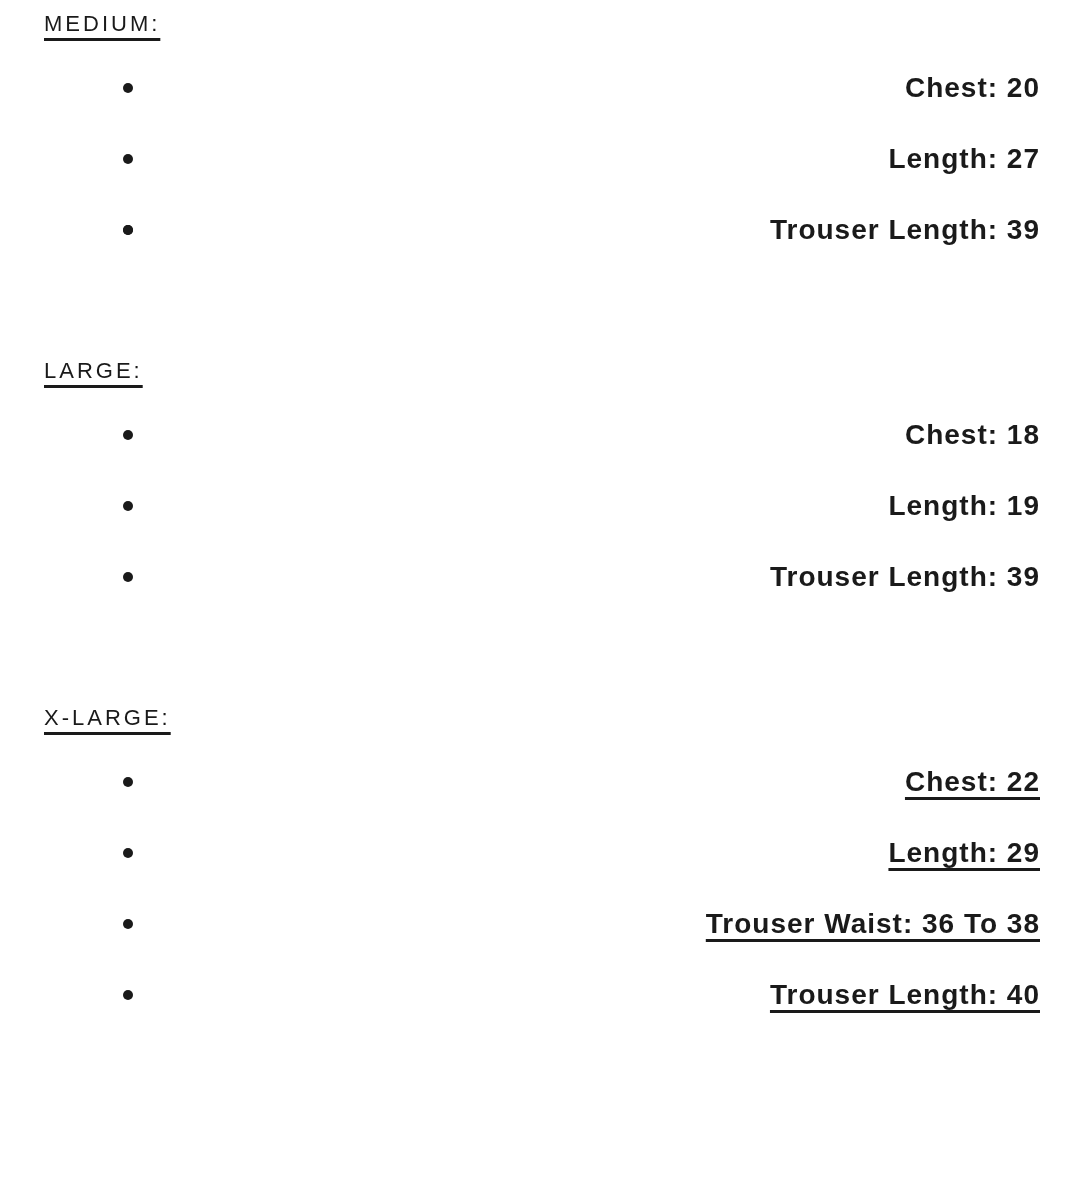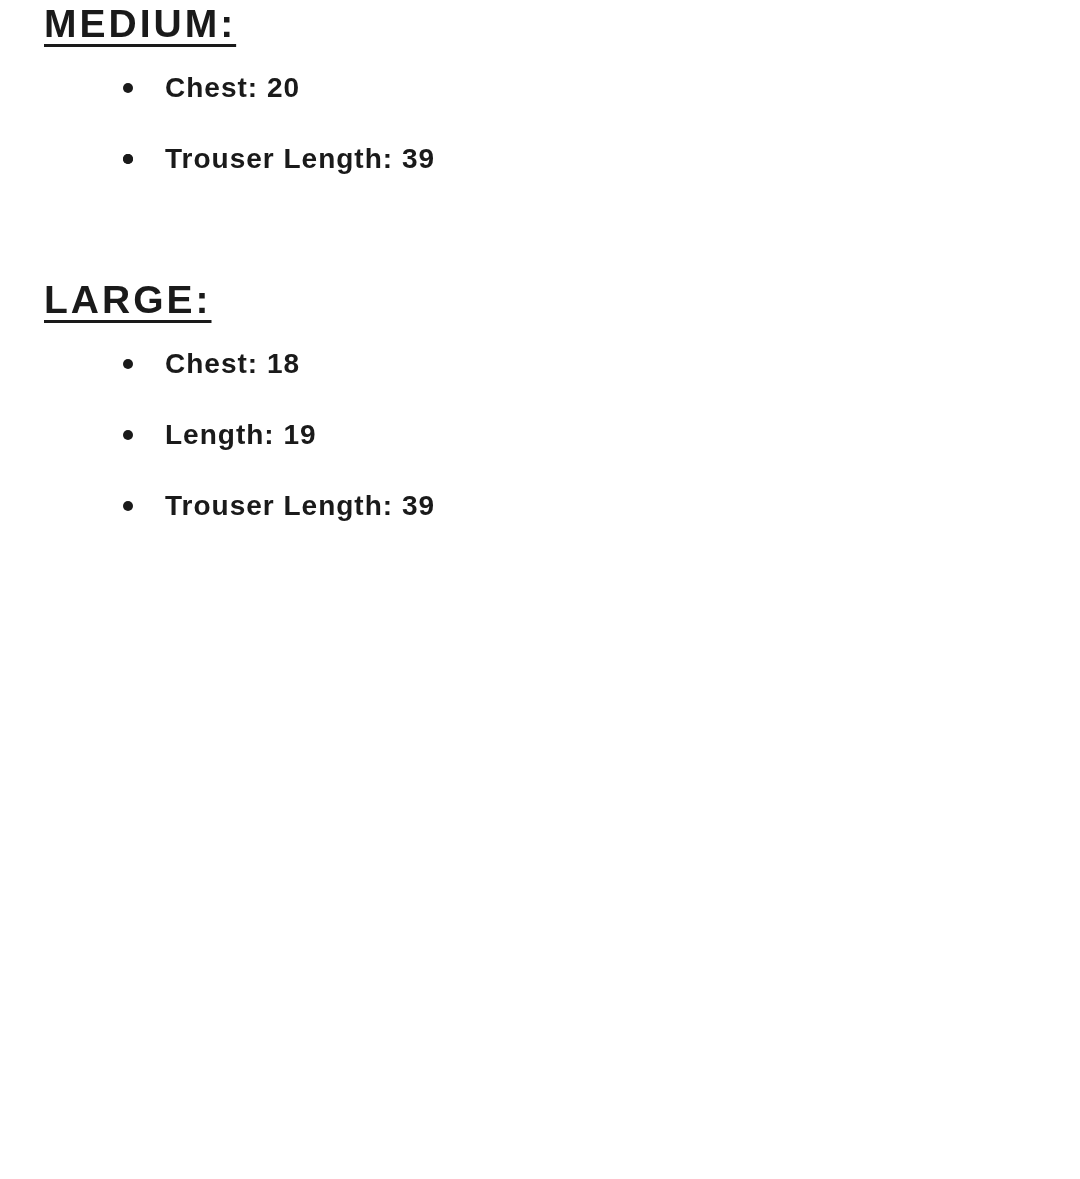--- a/index.html
+++ b/index.html
@@ -18,41 +18,42 @@
     padding: 6px 40px 0 44px;
   }
   .section {
     margin-top: 106px;
   }
   .section:first-child {
     margin-top: 0;
   }
   .section-heading {
     margin: 0;
-    font-size: 39px;
-    font-weight: bold;
+    font-size: 22px;
+    font-weight: normal;
     letter-spacing: 3px;
     line-height: 36px;
     text-decoration: underline;
     text-decoration-thickness: 3px;
     text-underline-offset: 7px;
   }
   ul.spec-list {
     list-style: none;
     margin: 29px 0 0 0;
     padding: 0;
   }
   .spec-list li {
     position: relative;
     font-size: 28px;
     font-weight: bold;
     letter-spacing: 1px;
     line-height: 34px;
     padding-left: 121px;
     margin-bottom: 37px;
+    text-align: right;
   }
   .spec-list li:last-child {
     margin-bottom: 0;
   }
   .bullet {
     position: absolute;
     left: 79px;
     top: 12px;
     width: 10px;
     height: 10px;
@@ -67,30 +68,38 @@
 </style>
 </head>
 <body>
 
 <div class="doc">
 
   <section class="section">
     <h2 class="section-heading">MEDIUM:</h2>
     <ul class="spec-list">
       <li><span class="bullet"></span><span class="spec-text">Chest: 20</span></li>
+      <li><span class="bullet"></span><span class="spec-text">Length: 27</span></li>
       <li><span class="bullet"></span></li>
       <li><span class="bullet"></span><span class="spec-text">Trouser Length: 39</span></li>
     </ul>
   </section>
 
   <section class="section">
     <h2 class="section-heading">LARGE:</h2>
     <ul class="spec-list">
       <li><span class="bullet"></span><span class="spec-text">Chest: 18</span></li>
       <li><span class="bullet"></span><span class="spec-text">Length: 19</span></li>
       <li><span class="bullet"></span><span class="spec-text">Trouser Length: 39</span></li>
     </ul>
   </section>
 
   <section class="section">
+    <h2 class="section-heading">X-LARGE:</h2>
+    <ul class="spec-list underlined-items">
+      <li><span class="bullet"></span><span class="spec-text">Chest: 22</span></li>
+      <li><span class="bullet"></span><span class="spec-text">Length: 29</span></li>
+      <li><span class="bullet"></span><span class="spec-text">Trouser Waist: 36 To 38</span></li>
+      <li><span class="bullet"></span><span class="spec-text">Trouser Length: 40</span></li>
+    </ul>
   </section>
 
 </div>
 
 </body></html>

